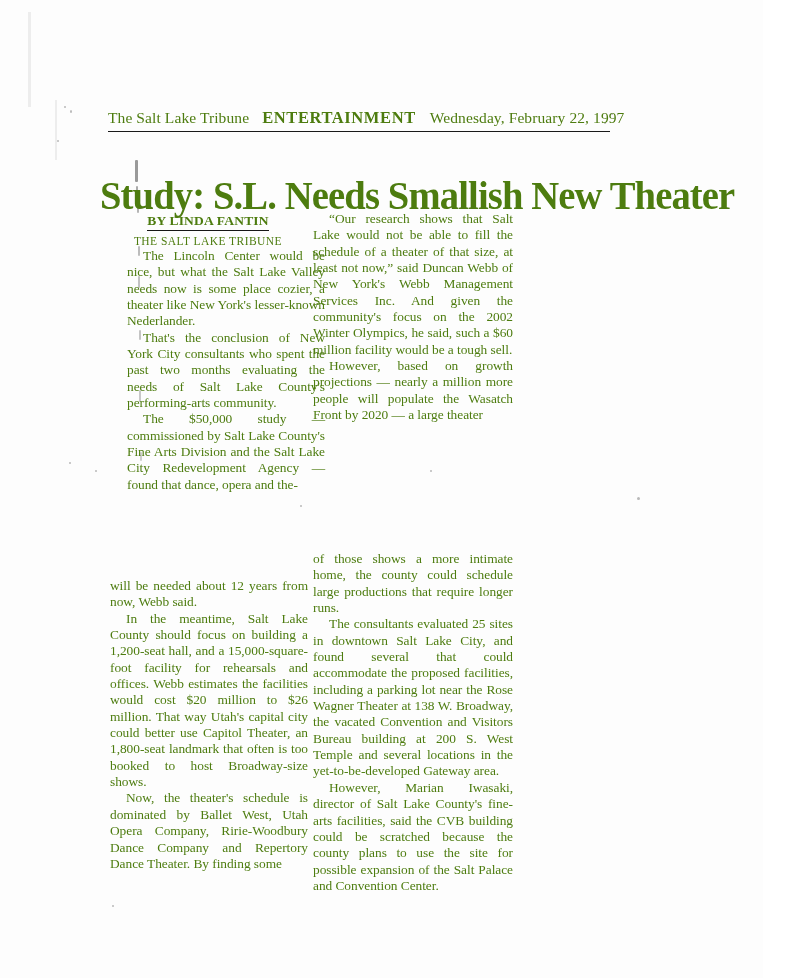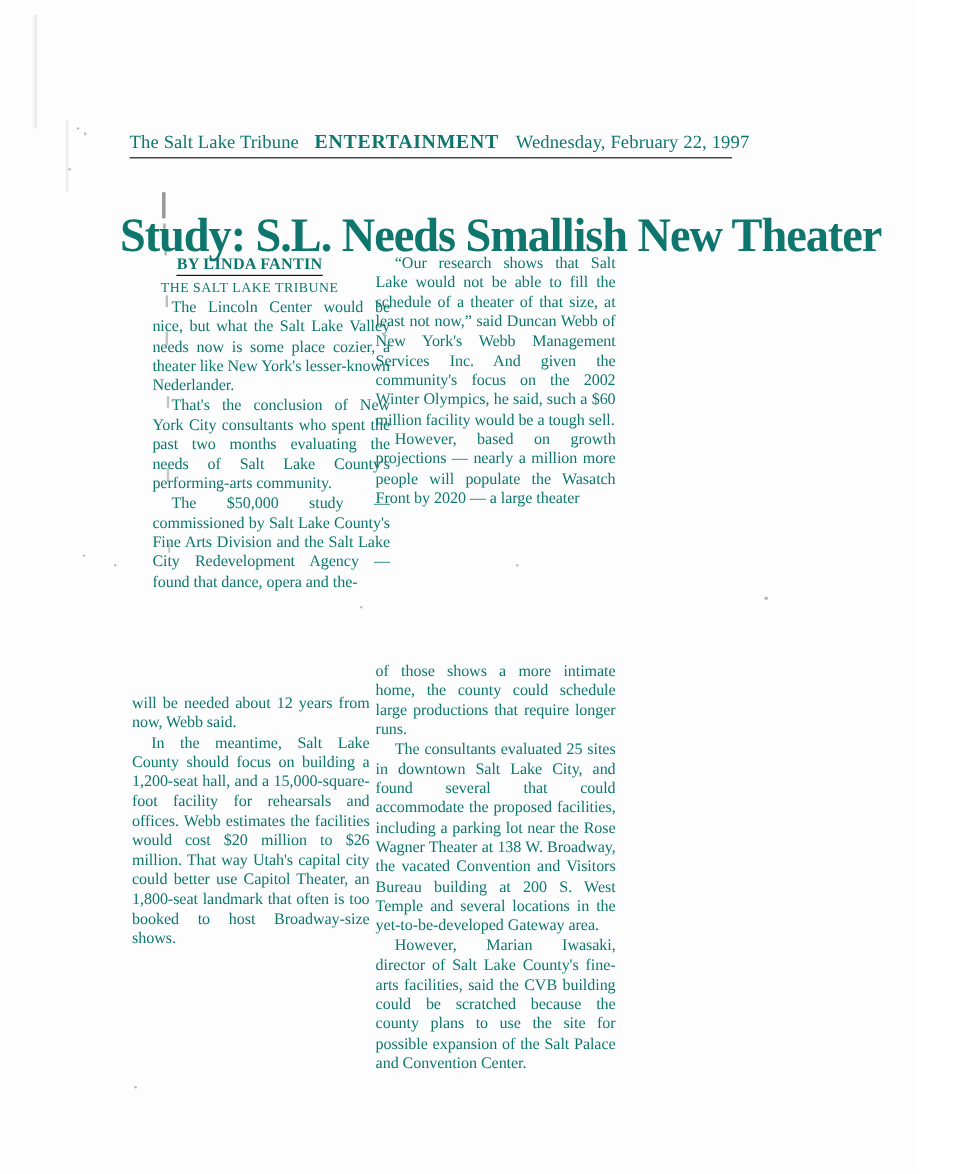--- a/index.html
+++ b/index.html
@@ -7,21 +7,21 @@
     padding: 0;
     background: #ffffff;
   }
   #page {
     position: relative;
     width: 763px;
     height: 978px;
     background: #fdfdfd;
     overflow: hidden;
     font-family: "Liberation Serif", "DejaVu Serif", serif;
-    color: #0f766e;
+    color: #4d7c0f;
   }
 
   
   .speck {
     position: absolute;
     background: #b9b9b9;
     border-radius: 50%;
     pointer-events: none;
   }
   .streak {
@@ -171,20 +171,21 @@
   </div>
 
   <div class="col" id="col2-top">
     <p>“Our research shows that Salt Lake would not be able to fill the schedule of a theater of that size, at least not now,” said Duncan Webb of New York's Webb Management Services Inc. And given the community's focus on the 2002 Winter Olympics, he said, such a $60 million facility would be a tough sell.</p>
     <p>However, based on growth projections — nearly a million more people will populate the Wasatch Front by 2020 — a large theater</p>
   </div>
 
   <div class="col" id="col1-bot">
     <p class="noindent">will be needed about 12 years from now, Webb said.</p>
     <p>In the meantime, Salt Lake County should focus on building a 1,200-seat hall, and a 15,000-square-foot facility for rehearsals and offices. Webb estimates the facilities would cost $20 million to $26 million. That way Utah's capital city could better use Capitol Theater, an 1,800-seat landmark that often is too booked to host Broadway-size shows.</p>
+    <p>Now, the theater's schedule is dominated by Ballet West, Utah Opera Company, Ririe-Woodbury Dance Company and Repertory Dance Theater. By finding some</p>
   </div>
 
   <div class="col" id="col2-bot">
     <p class="noindent">of those shows a more intimate home, the county could schedule large productions that require longer runs.</p>
     <p>The consultants evaluated 25 sites in downtown Salt Lake City, and found several that could accommodate the proposed facilities, including a parking lot near the Rose Wagner Theater at 138 W. Broadway, the vacated Convention and Visitors Bureau building at 200 S. West Temple and several locations in the yet-to-be-developed Gateway area.</p>
     <p>However, Marian Iwasaki, director of Salt Lake County's fine-arts facilities, said the CVB building could be scratched because the county plans to use the site for possible expansion of the Salt Palace and Convention Center.</p>
   </div>
 
 </div>
 

